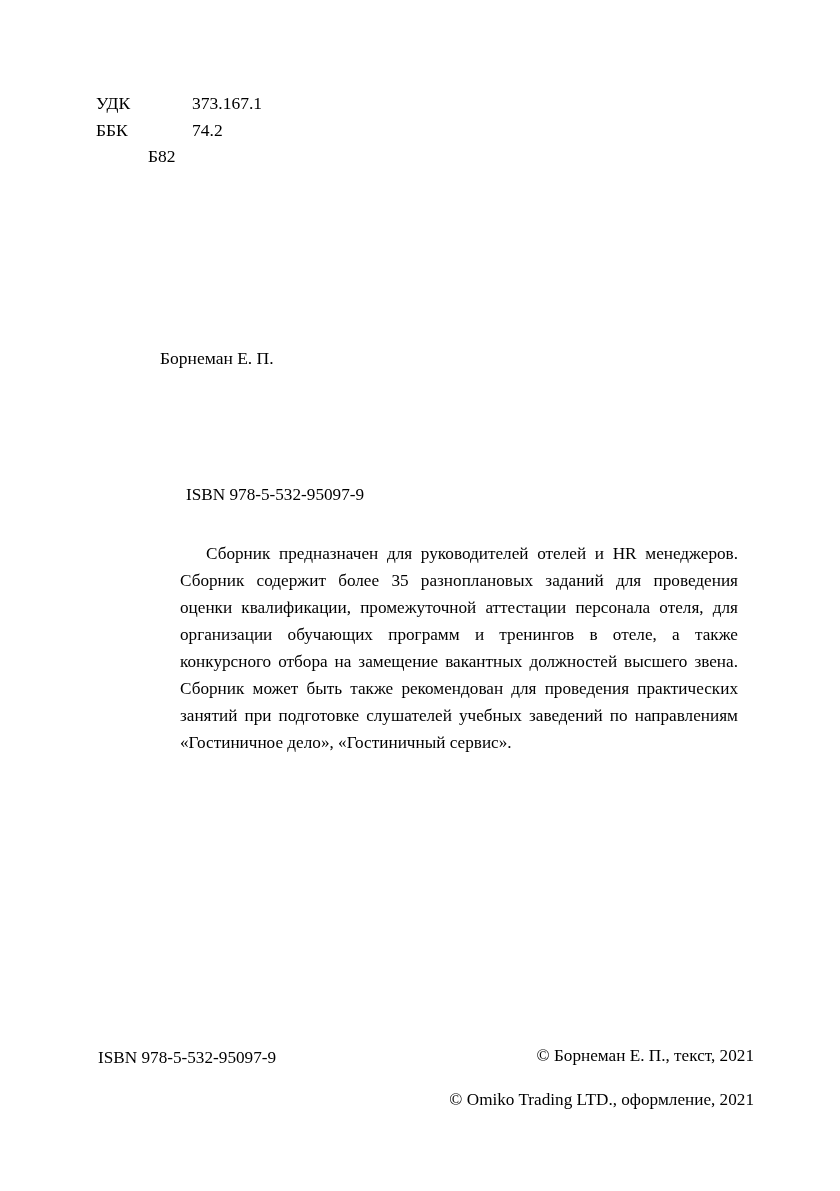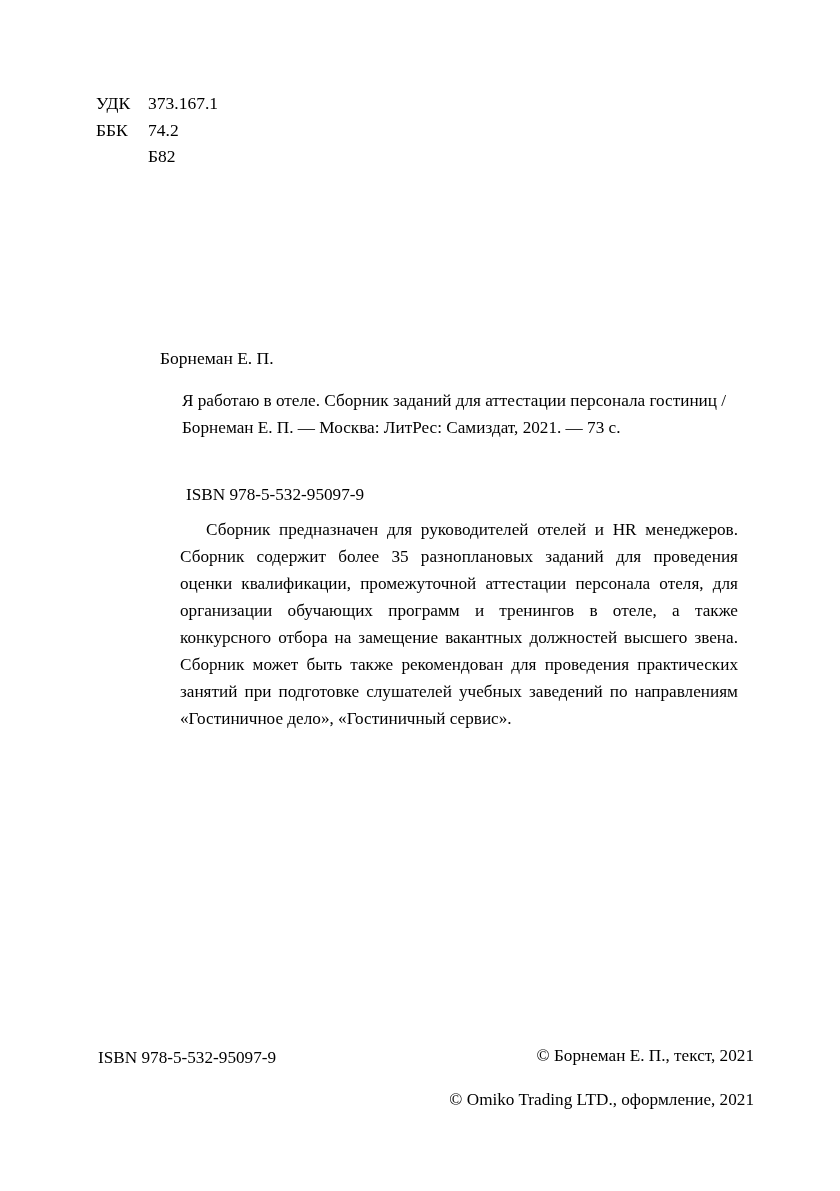--- a/index.html
+++ b/index.html
@@ -20,20 +20,21 @@
   
   .classification {
     position: absolute;
     left: 96px;
     top: 90px;
     font-size: 17.5px;
     line-height: 1.52;
   }
   .class-row {
     display: flex;
+    gap: 44px;
   }
   .class-key {
     width: 52px;
     flex: 0 0 52px;
   }
   .class-val {
     white-space: nowrap;
   }
   .class-row.indent {
     padding-left: 52px;
@@ -65,21 +66,21 @@
     position: absolute;
     left: 186px;
     top: 485px;
     font-size: 17.2px;
   }
 
   
   .annotation {
     position: absolute;
     left: 180px;
-    top: 516px;
+    top: 540px;
     width: 558px;
     font-size: 17.2px;
     line-height: 1.57;
     text-align: justify;
     text-justify: inter-word;
     text-indent: 26px;
   }
 
   
   .footer-right {
@@ -116,21 +117,20 @@
       <span class="class-key">ББК</span>
       <span class="class-val">74.2</span>
     </div>
     <div class="class-row indent">
       <span class="class-val">Б82</span>
     </div>
   </div>
 
   <div class="author">Борнеман Е. П.</div>
 
-  <div class="bib">Я работаю в отеле. Сборник заданий для аттестации персонала гостиниц  /  Борнеман Е. П. —  Москва: ЛитРес: Самиздат, 2021. — 73 с.</div>
 
   <div class="isbn-mid">ISBN 978-5-532-95097-9</div>
 
   <div class="annotation">Сборник предназначен для руководителей отелей и HR менеджеров. Сборник содержит более 35 разноплановых заданий для проведения оценки квалификации, промежуточной аттестации персонала отеля, для организации обучающих программ и тренингов в отеле, а также конкурсного отбора на замещение вакантных должностей высшего звена. Сборник может быть также рекомендован для проведения практических занятий при подготовке слушателей учебных заведений по направлениям «Гостиничное дело», «Гостиничный сервис».</div>
 
   <div class="footer-right">
     <div>©  Борнеман Е. П., текст, 2021</div>
     <div>© Omiko Trading LTD., оформление, 2021</div>
   </div>
 

